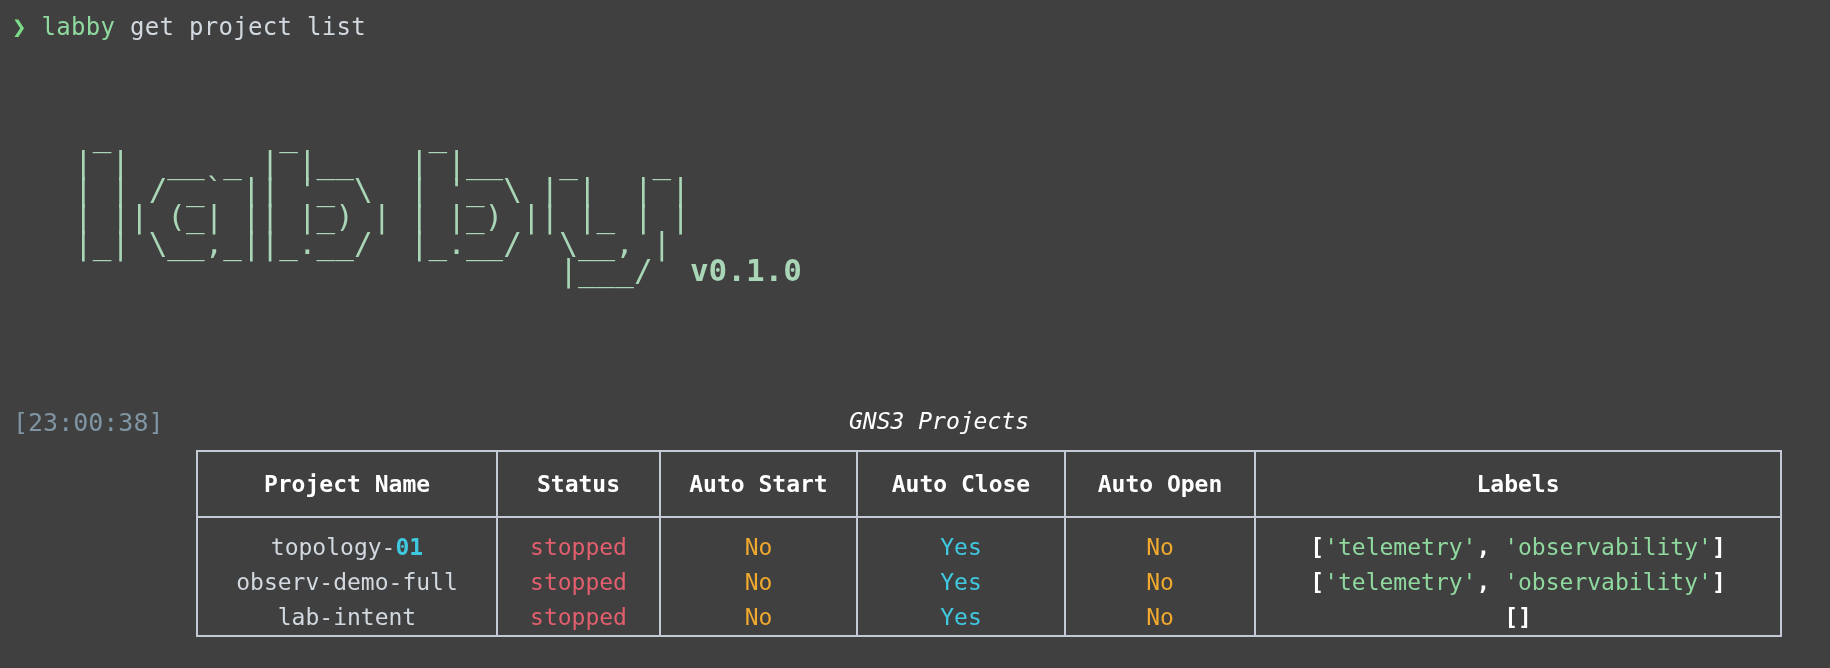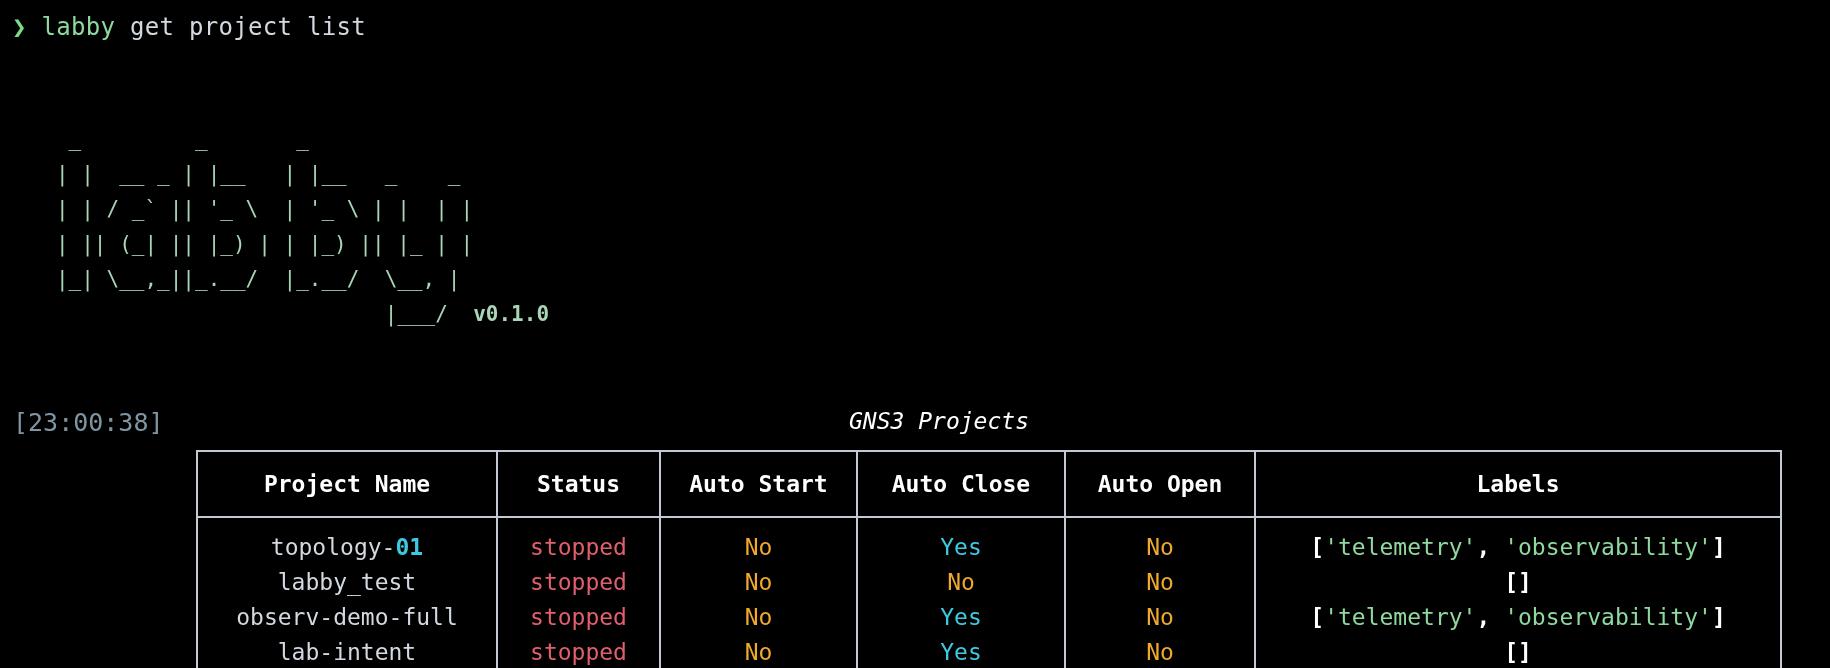--- a/index.html
+++ b/index.html
@@ -17,21 +17,21 @@
     color: #d6dbe0;
     font-size: 23px;
     line-height: 1.42;
     -webkit-font-smoothing: antialiased;
   }
 
   .terminal {
     position: relative;
     width: 1830px;
     height: 668px;
-    background: #000000;
+    background: #404040;
     padding: 0;
   }
 
   
   .prompt-line {
     position: absolute;
     top: 10px;
     left: 12px;
     white-space: pre;
     font-size: 24px;
@@ -41,22 +41,22 @@
   .prompt-cmd-app { color: #8fd99f; }
   .prompt-cmd-args { color: #d3d9e0; }
 
   
   .banner {
     position: absolute;
     top: 122px;
     left: 18px;
     white-space: pre;
     color: #a9d6b6;
-    font-size: 21px;
-    line-height: 35px;
+    font-size: 31px;
+    line-height: 27px;
     letter-spacing: 0px;
   }
   .banner-version {
     color: #a9d6b6;
     font-weight: bold;
   }
 
   
   .logline {
     position: absolute;
@@ -196,28 +196,20 @@
         <tbody id="tbody">
             <tr>
               <td><span class="v-name">topology-</span><span class="v-num">01</span></td>
               <td><span class="v-stopped">stopped</span></td>
               <td><span class="v-no">No</span></td>
               <td><span class="v-yes">Yes</span></td>
               <td><span class="v-no">No</span></td>
               <td><span class="v-bracket">[</span><span class="v-str">'telemetry'</span><span class="v-bracket">, </span><span class="v-str">'observability'</span><span class="v-bracket">]</span></td>
             </tr>
             <tr>
-              <td><span class="v-name">labby_test</span></td>
-              <td><span class="v-stopped">stopped</span></td>
-              <td><span class="v-no">No</span></td>
-              <td><span class="v-no">No</span></td>
-              <td><span class="v-no">No</span></td>
-              <td><span class="v-bracket">[]</span></td>
-            </tr>
-            <tr>
               <td><span class="v-name">observ-demo-full</span></td>
               <td><span class="v-stopped">stopped</span></td>
               <td><span class="v-no">No</span></td>
               <td><span class="v-yes">Yes</span></td>
               <td><span class="v-no">No</span></td>
               <td><span class="v-bracket">[</span><span class="v-str">'telemetry'</span><span class="v-bracket">, </span><span class="v-str">'observability'</span><span class="v-bracket">]</span></td>
             </tr>
             <tr>
               <td><span class="v-name">lab-intent</span></td>
               <td><span class="v-stopped">stopped</span></td>

